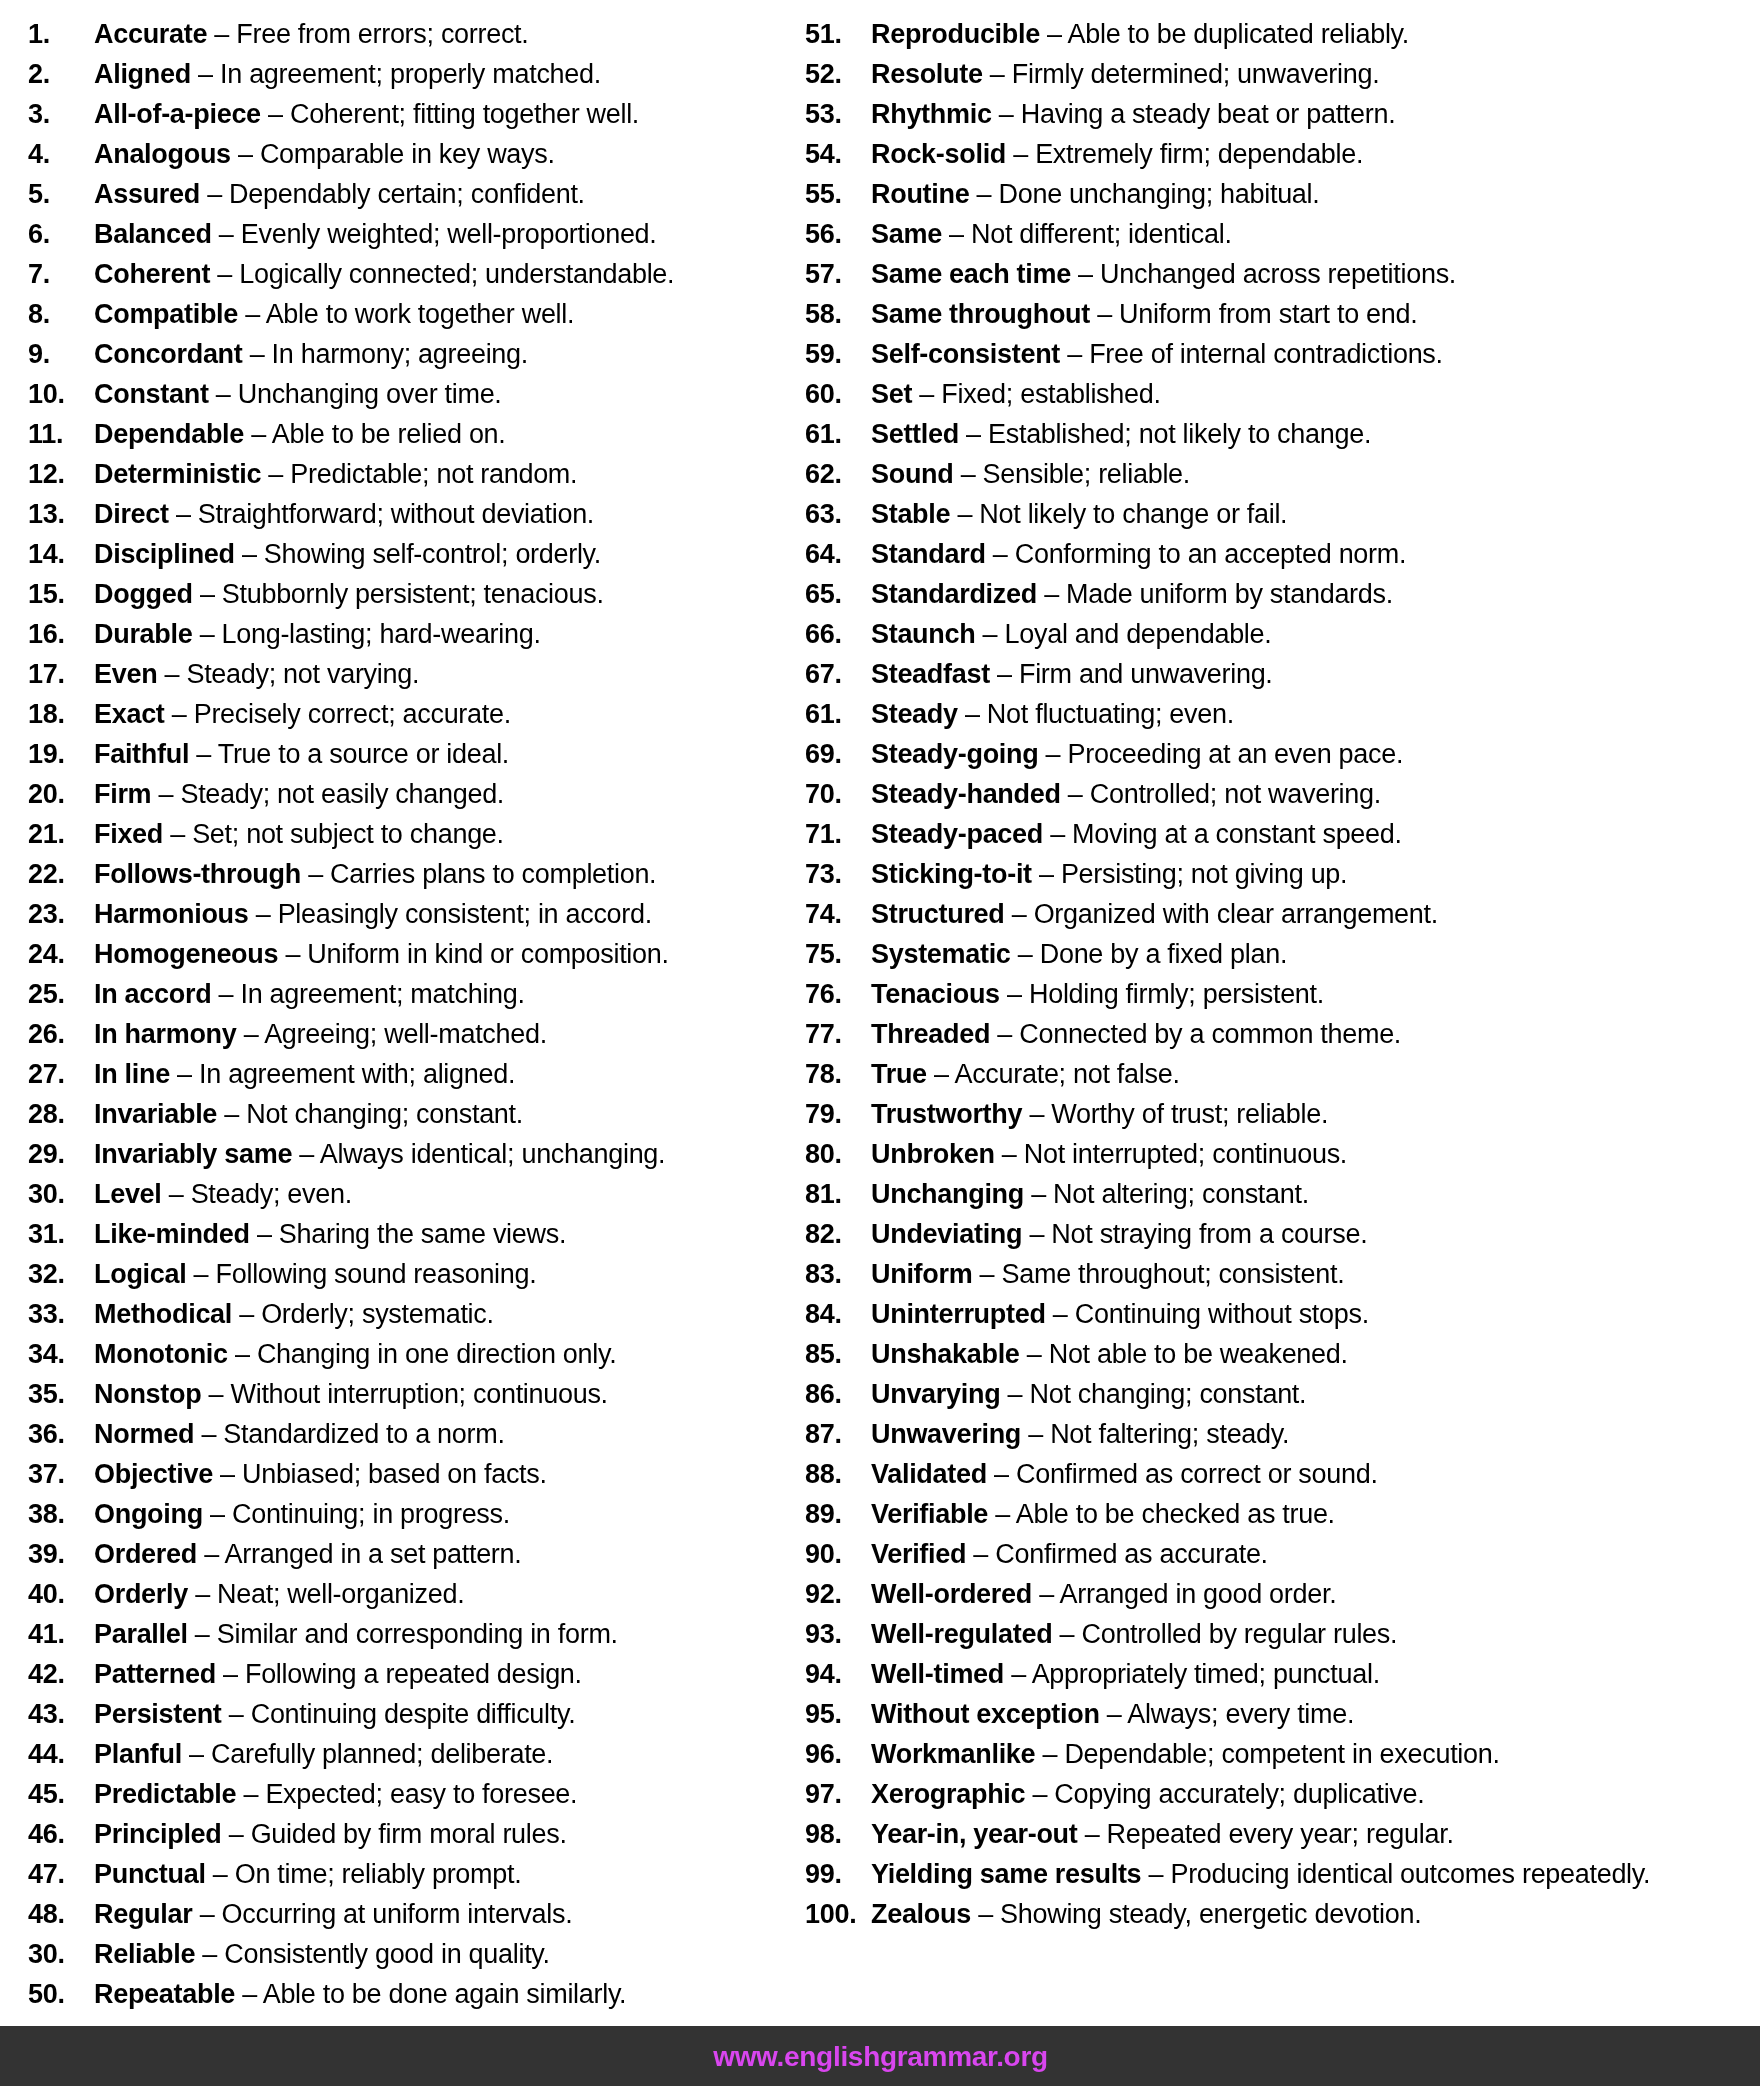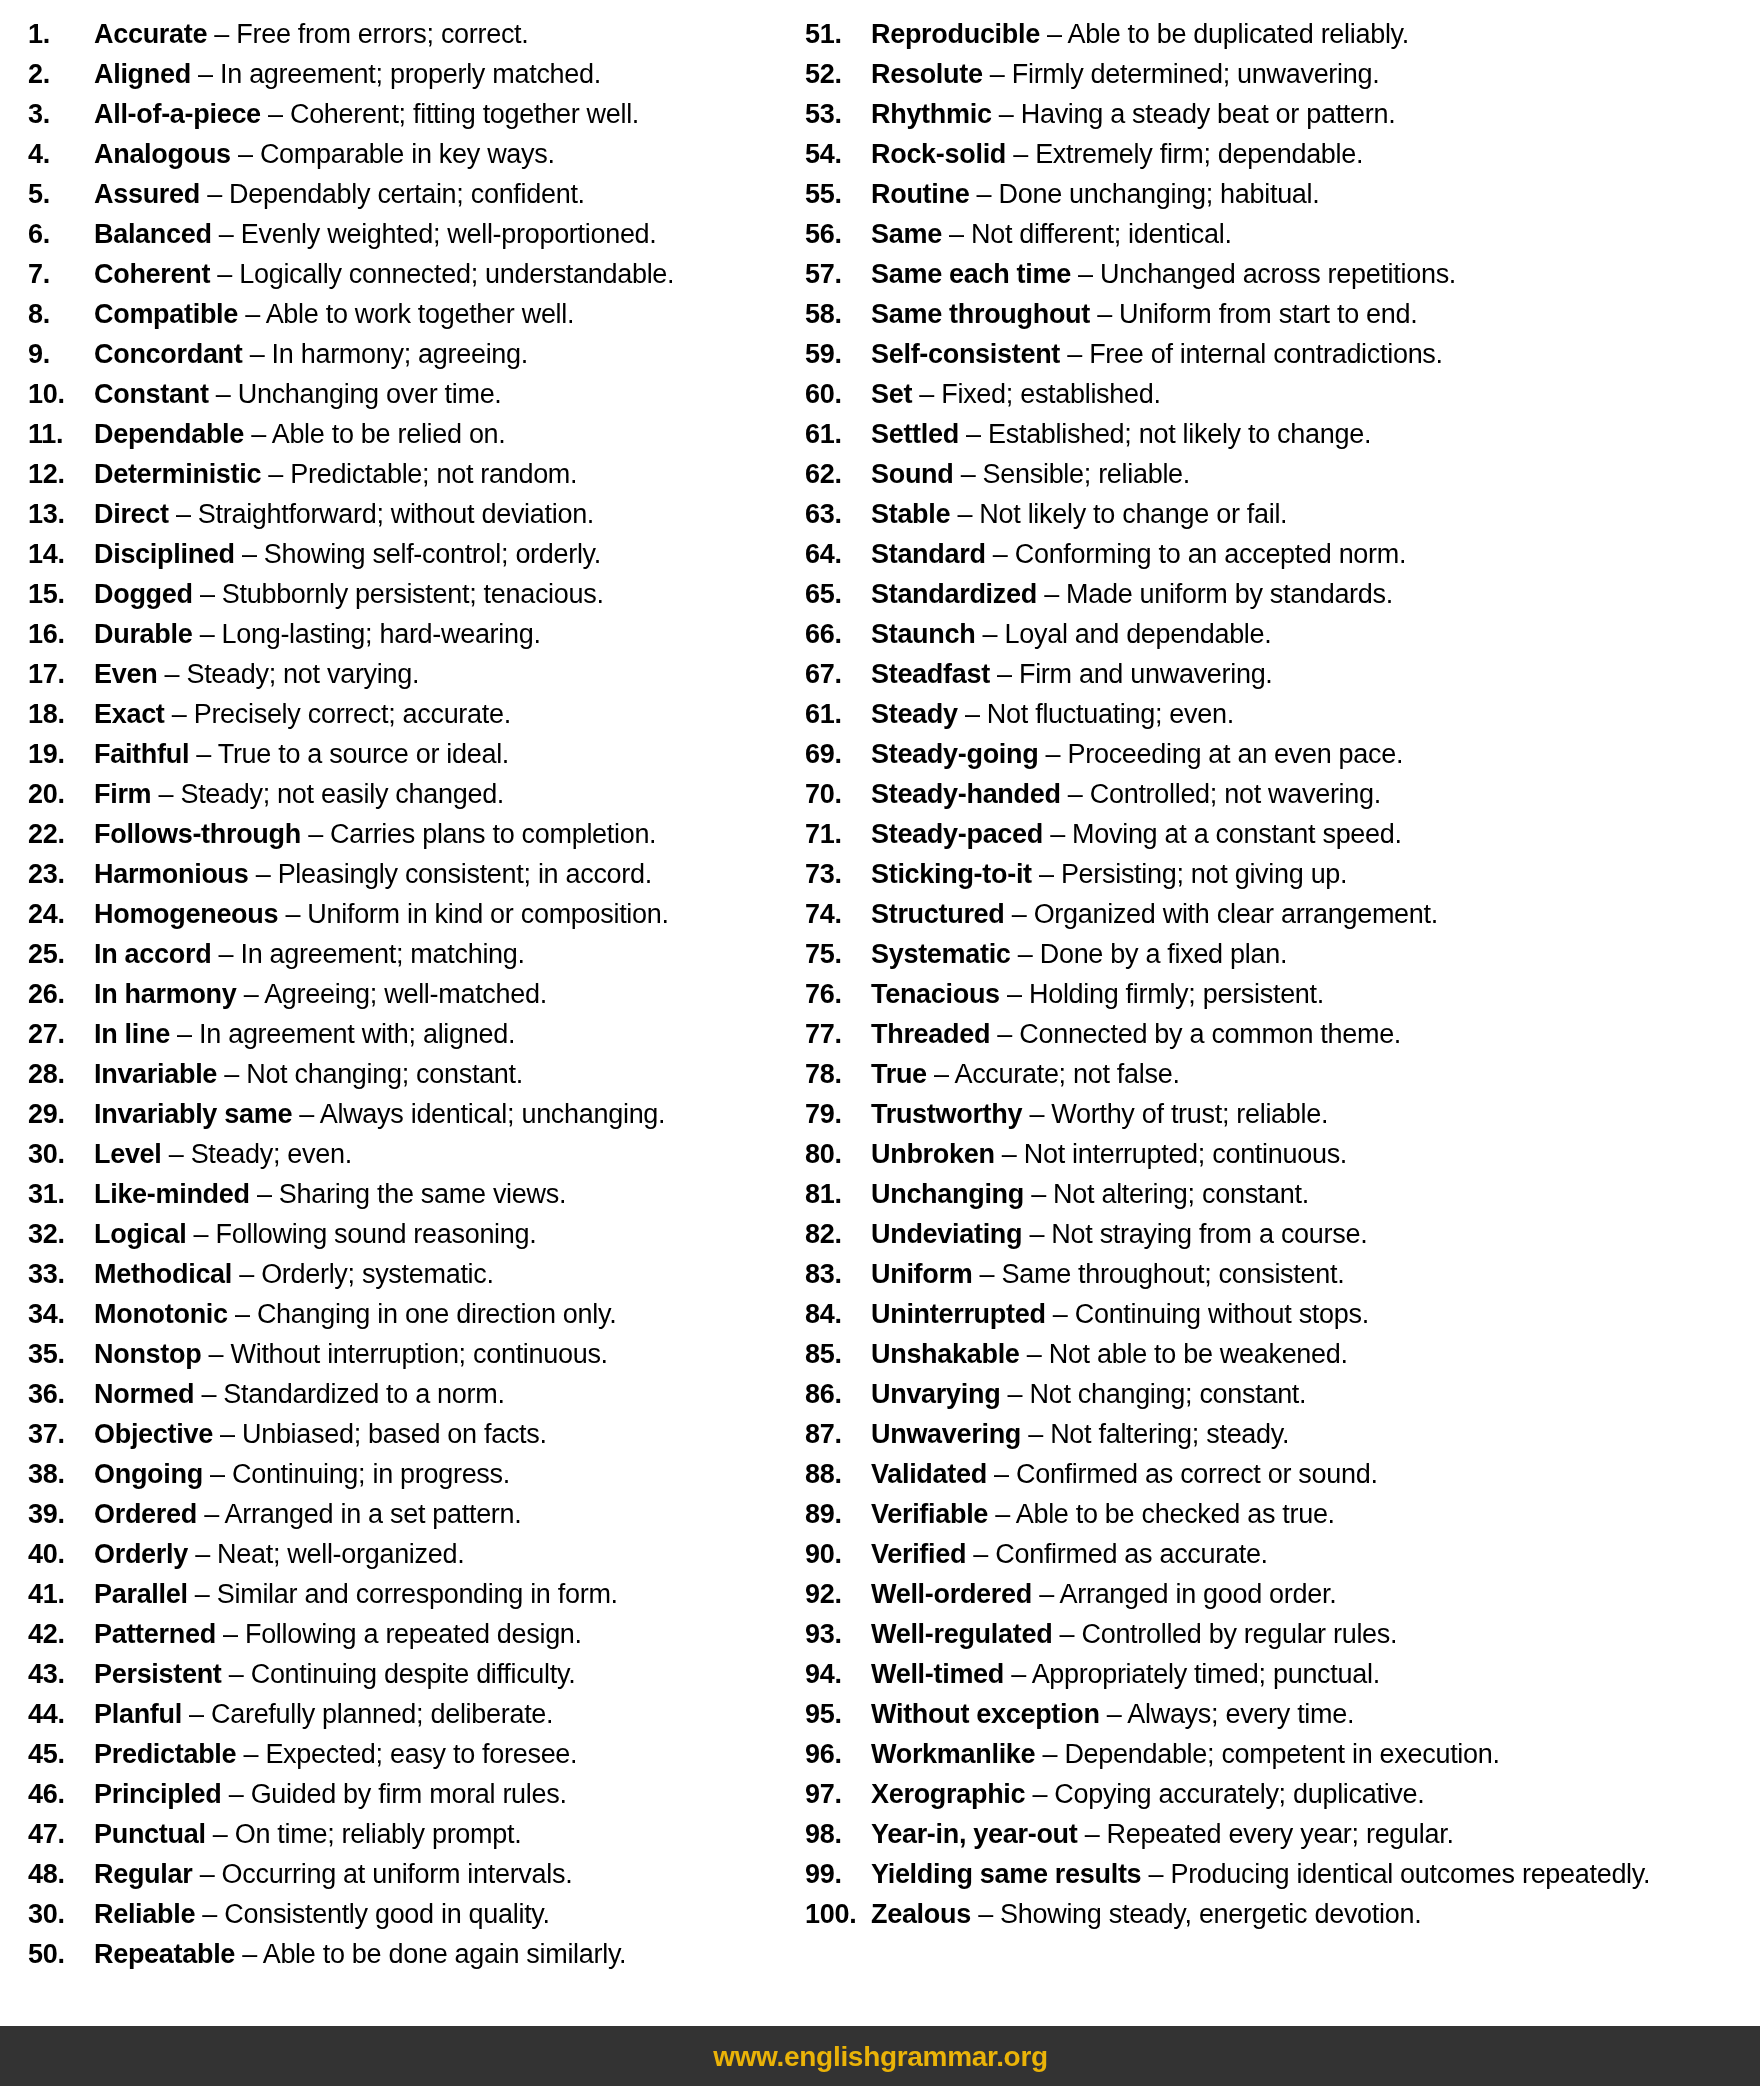--- a/index.html
+++ b/index.html
@@ -130,20 +130,24 @@
       </div>
       <div class="row">
         <span class="num">19.</span>
         <span class="txt"><span class="term">Faithful</span><span class="def"> – True to a source or ideal.</span></span>
       </div>
       <div class="row">
         <span class="num">20.</span>
         <span class="txt"><span class="term">Firm</span><span class="def"> – Steady; not easily changed.</span></span>
       </div>
       <div class="row">
+        <span class="num">21.</span>
+        <span class="txt"><span class="term">Fixed</span><span class="def"> – Set; not subject to change.</span></span>
+      </div>
+      <div class="row">
         <span class="num">22.</span>
         <span class="txt"><span class="term">Follows-through</span><span class="def"> – Carries plans to completion.</span></span>
       </div>
       <div class="row">
         <span class="num">23.</span>
         <span class="txt"><span class="term">Harmonious</span><span class="def"> – Pleasingly consistent; in accord.</span></span>
       </div>
       <div class="row">
         <span class="num">24.</span>
         <span class="txt"><span class="term">Homogeneous</span><span class="def"> – Uniform in kind or composition.</span></span>
@@ -443,15 +447,15 @@
         <span class="txt"><span class="term">Yielding same results</span><span class="def"> – Producing identical outcomes repeatedly.</span></span>
       </div>
       <div class="row">
         <span class="num">100.</span>
         <span class="txt"><span class="term">Zealous</span><span class="def"> – Showing steady, energetic devotion.</span></span>
       </div>
     </div>
 </div>
 
 <div class="footer" style="background: rgb(51, 51, 51);">
-  <span class="footer-url" style="color: #eab308;">www.englishgrammar.org</span>
+  <span class="footer-url" style="color: #d946ef;">www.englishgrammar.org</span>
 </div>
 
 
 </body></html>

